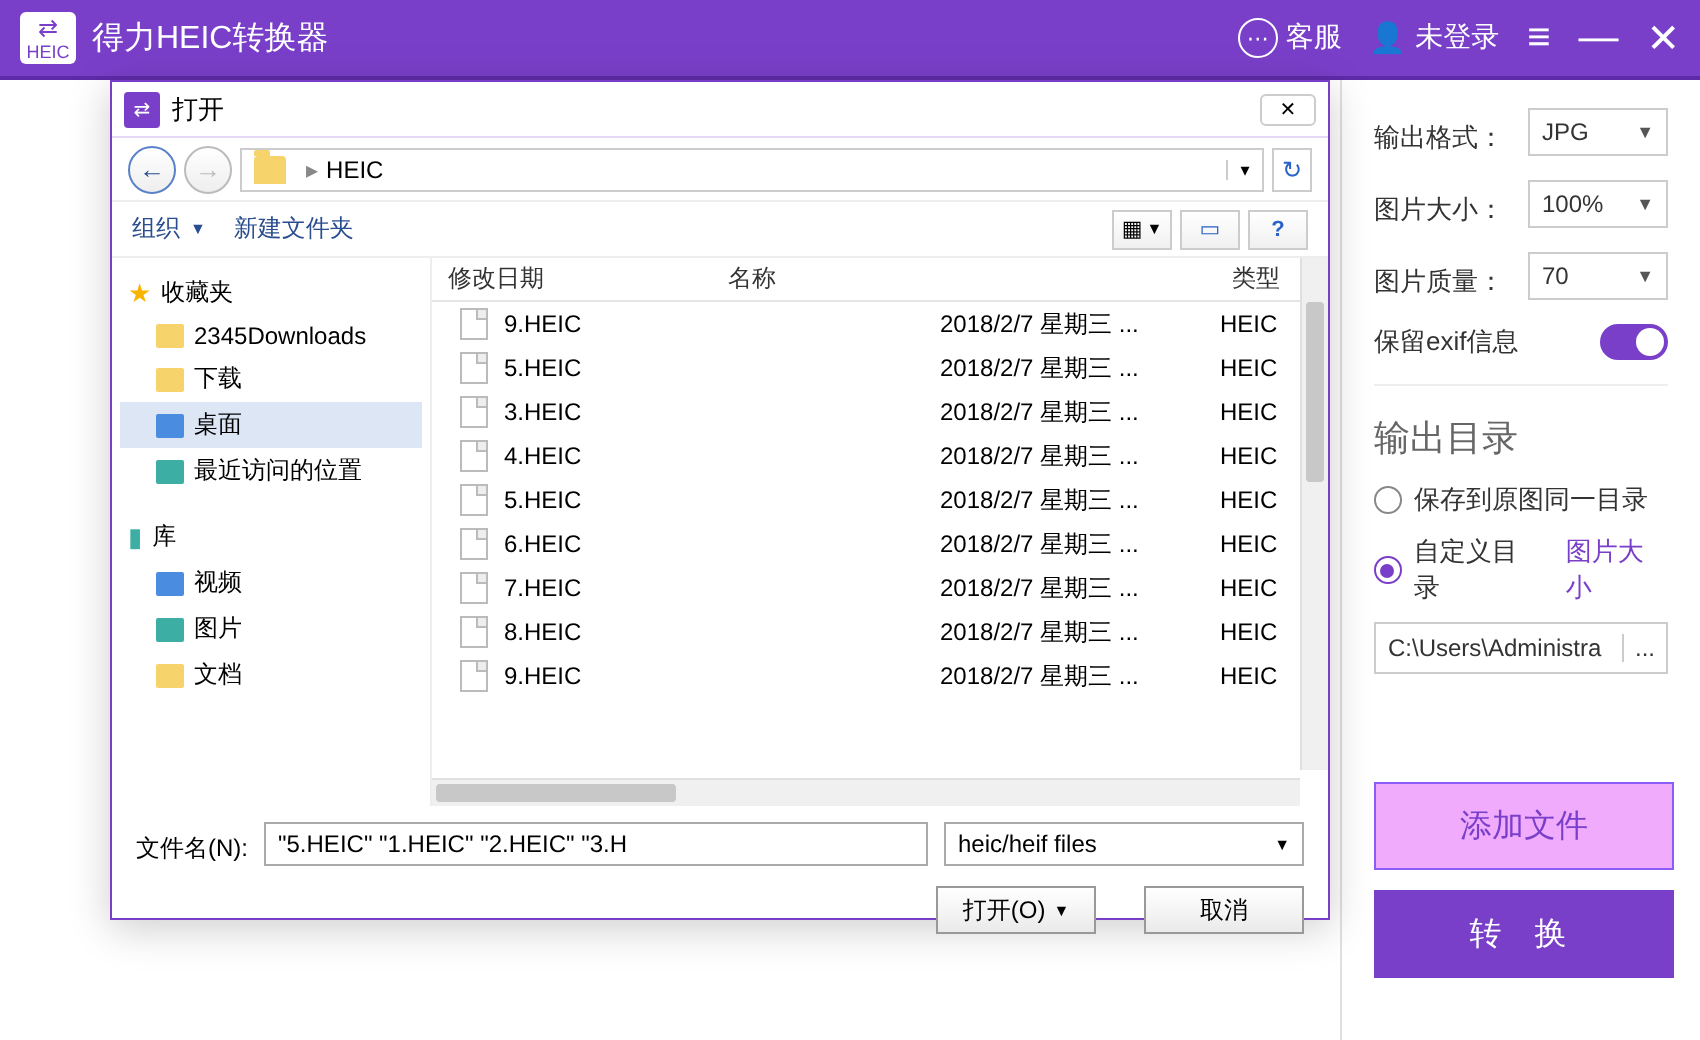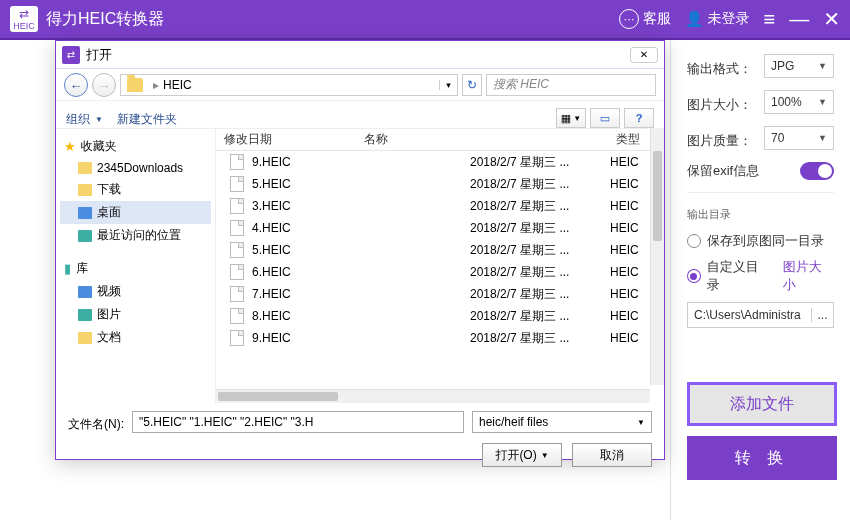--- a/index.html
+++ b/index.html
@@ -41,41 +41,41 @@
 .rp-select .caret { font-size: 9px; color: #555; }
 .toggle {
   width: 34px; height: 18px; background: #7a3fc9; border-radius: 9px;
   position: relative;
 }
 .toggle::after {
   content: ""; position: absolute; right: 2px; top: 2px;
   width: 14px; height: 14px; background: #fff; border-radius: 50%;
 }
 .rp-hr { border: none; border-top: 1px solid #eee; margin: 6px 0 14px; }
-.rp-section-title { color: #666; font-size: 11px; margin-bottom: 10px; }
+.rp-section-title { color: #666; font-size: 18px; margin-bottom: 10px; }
 .radio-row { display: flex; align-items: center; gap: 6px; margin-bottom: 8px; font-size: 13px; }
 .radio {
   width: 14px; height: 14px; border: 1.5px solid #888; border-radius: 50%;
   display: inline-flex; align-items: center; justify-content: center;
 }
 .radio.checked { border-color: #7a3fc9; }
 .radio.checked::after { content: ""; width: 7px; height: 7px; background: #7a3fc9; border-radius: 50%; }
 .link { color: #7a3fc9; cursor: pointer; }
 .path-box {
   display: flex; align-items: center; border: 1px solid #ccc;
   height: 26px; font-size: 12px; margin-top: 6px;
 }
 .path-box span:first-child { flex: 1; padding: 0 6px; overflow: hidden; white-space: nowrap; }
 .path-box .dots { width: 22px; text-align: center; border-left: 1px solid #ccc; cursor: pointer; }
 
 .btn-large {
   width: 150px; height: 44px; display: flex; align-items: center; justify-content: center;
   font-size: 16px; margin: 10px auto 0; cursor: pointer;
 }
-.btn-outline { border: 3px solid #8b5cf6; color: #7a3fc9; background: #e5e5e5; }
+.btn-outline { border: 1px solid #8b5cf6; color: #7a3fc9; background: #f0abfc; }
 .btn-solid { background: #7a3fc9; color: #fff; letter-spacing: 6px; }
 
 
 .dialog {
   position: absolute; left: 55px; top: 40px; width: 610px; height: 420px;
   background: #fff; border: 1px solid #7a3fc9;
   box-shadow: 0 4px 20px rgba(0,0,0,0.2);
 }
 .dlg-title {
   height: 28px; display: flex; align-items: center; padding: 0 6px;
@@ -111,21 +111,21 @@
 .addr .folder-ico::before { content: ""; position: absolute; top: -3px; left: 0; width: 8px; height: 3px; background: #f7d46b; border-radius: 1px 1px 0 0; }
 .addr .sep { color: #888; margin: 0 4px; }
 .addr .drop { margin-left: auto; width: 18px; text-align: center; border-left: 1px solid #ccc; font-size: 9px; }
 .refresh { width: 20px; height: 22px; border: 1px solid #ccc; display: flex; align-items: center; justify-content: center; font-size: 12px; color: #2a62c8; }
 .search {
   width: 170px; height: 22px; border: 1px solid #ccc; display: flex; align-items: center;
   padding: 0 6px; font-size: 12px; color: #888; font-style: italic;
 }
 
 .dlg-toolbar {
-  height: 28px; display: flex; align-items: flex-end; padding: 0 10px;
+  height: 28px; display: flex; align-items: center; padding: 0 10px;
   font-size: 12px; border-bottom: 1px solid #eee; gap: 14px;
 }
 .dlg-toolbar .tool { color: #2a4d8f; cursor: pointer; display: flex; align-items: center; gap: 3px; }
 .dlg-toolbar .rtool { margin-left: auto; display: flex; gap: 4px; }
 .sqbtn {
   width: 30px; height: 20px; border: 1px solid #ccc; background: linear-gradient(#fff,#f0f0f0);
   display: flex; align-items: center; justify-content: center; font-size: 11px; cursor: pointer;
 }
 .help { color: #2a62c8; font-weight: bold; }
 
@@ -171,21 +171,21 @@
 .fn-row { display: flex; align-items: flex-end; gap: 8px; font-size: 12px; margin-bottom: 10px; }
 .fn-row .lbl { white-space: nowrap; }
 .fn-input {
   flex: 1; height: 22px; border: 1px solid #aaa; display: flex; align-items: center;
   padding: 0 6px; overflow: hidden; white-space: nowrap;
 }
 .ftype {
   width: 180px; height: 22px; border: 1px solid #aaa; display: flex; align-items: center;
   justify-content: space-between; padding: 0 6px; font-size: 12px;
 }
-.btn-row { display: flex; justify-content: flex-end; gap: 10px; }
+.btn-row { display: flex; justify-content: flex-end; gap: 24px; }
 .winbtn2 {
   width: 80px; height: 24px; border: 1px solid #999; background: linear-gradient(#fff,#eaeaea);
   font-size: 12px; display: flex; align-items: center; justify-content: center; cursor: pointer;
 }
 .mini-caret { font-size: 8px; margin-left: 2px; }
 </style>
 </head>
 <body>
 
 <div class="titlebar">
@@ -273,23 +273,20 @@
   <div class="dlg-nav">
     <div class="navcircle enabled">←</div>
     <div class="navcircle" style="color:#bbb;">→</div>
     <div class="addr">
       <span class="folder-ico"></span>
       <span class="sep">▸</span>
       <span>HEIC</span>
       <span class="drop">▾</span>
     </div>
     <div class="refresh">↻</div>
-    <div class="search">
-      <span>搜索 HEIC</span>
-    </div>
   </div>
 
   <div class="dlg-toolbar">
     <span class="tool">
       <span>组织</span>
       <span class="mini-caret">▼</span>
     </span>
     <span class="tool">新建文件夹</span>
     <div class="rtool">
       <div class="sqbtn">▦<span class="mini-caret">▼</span></div>

